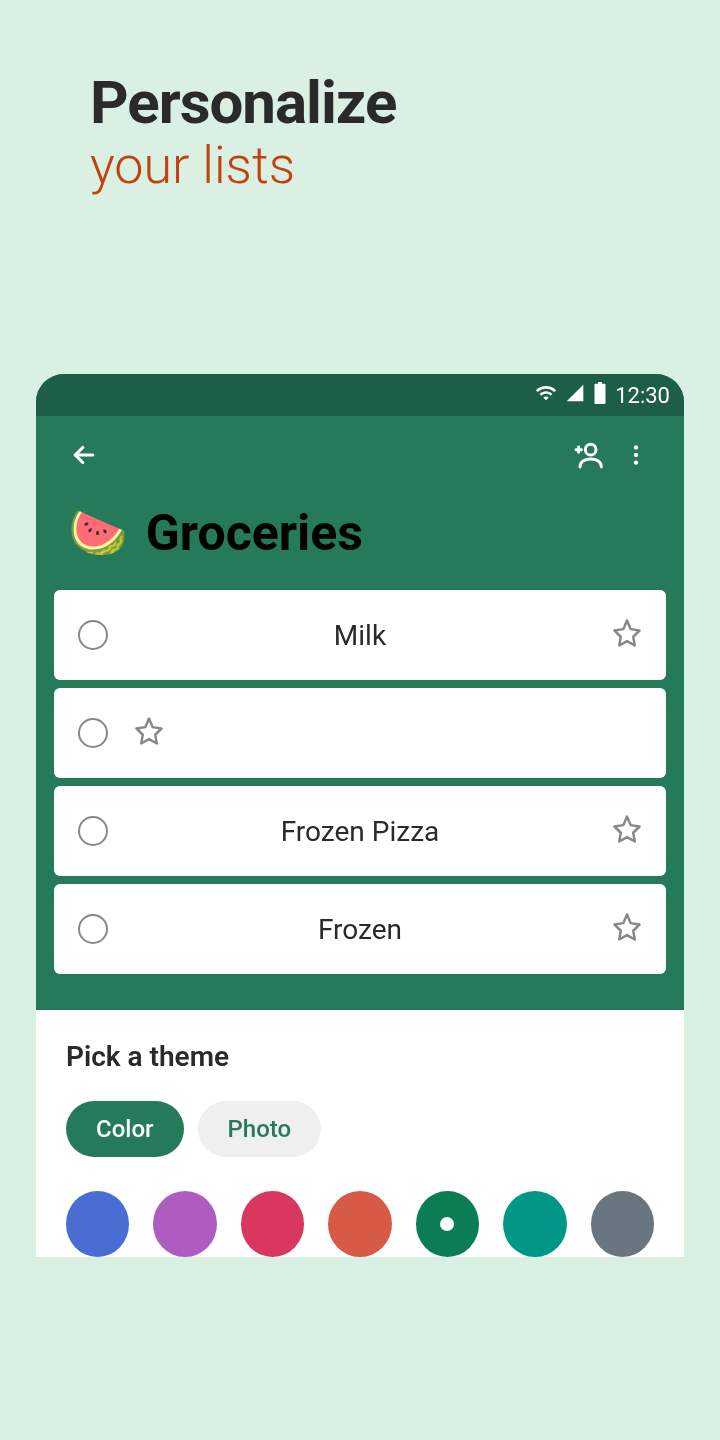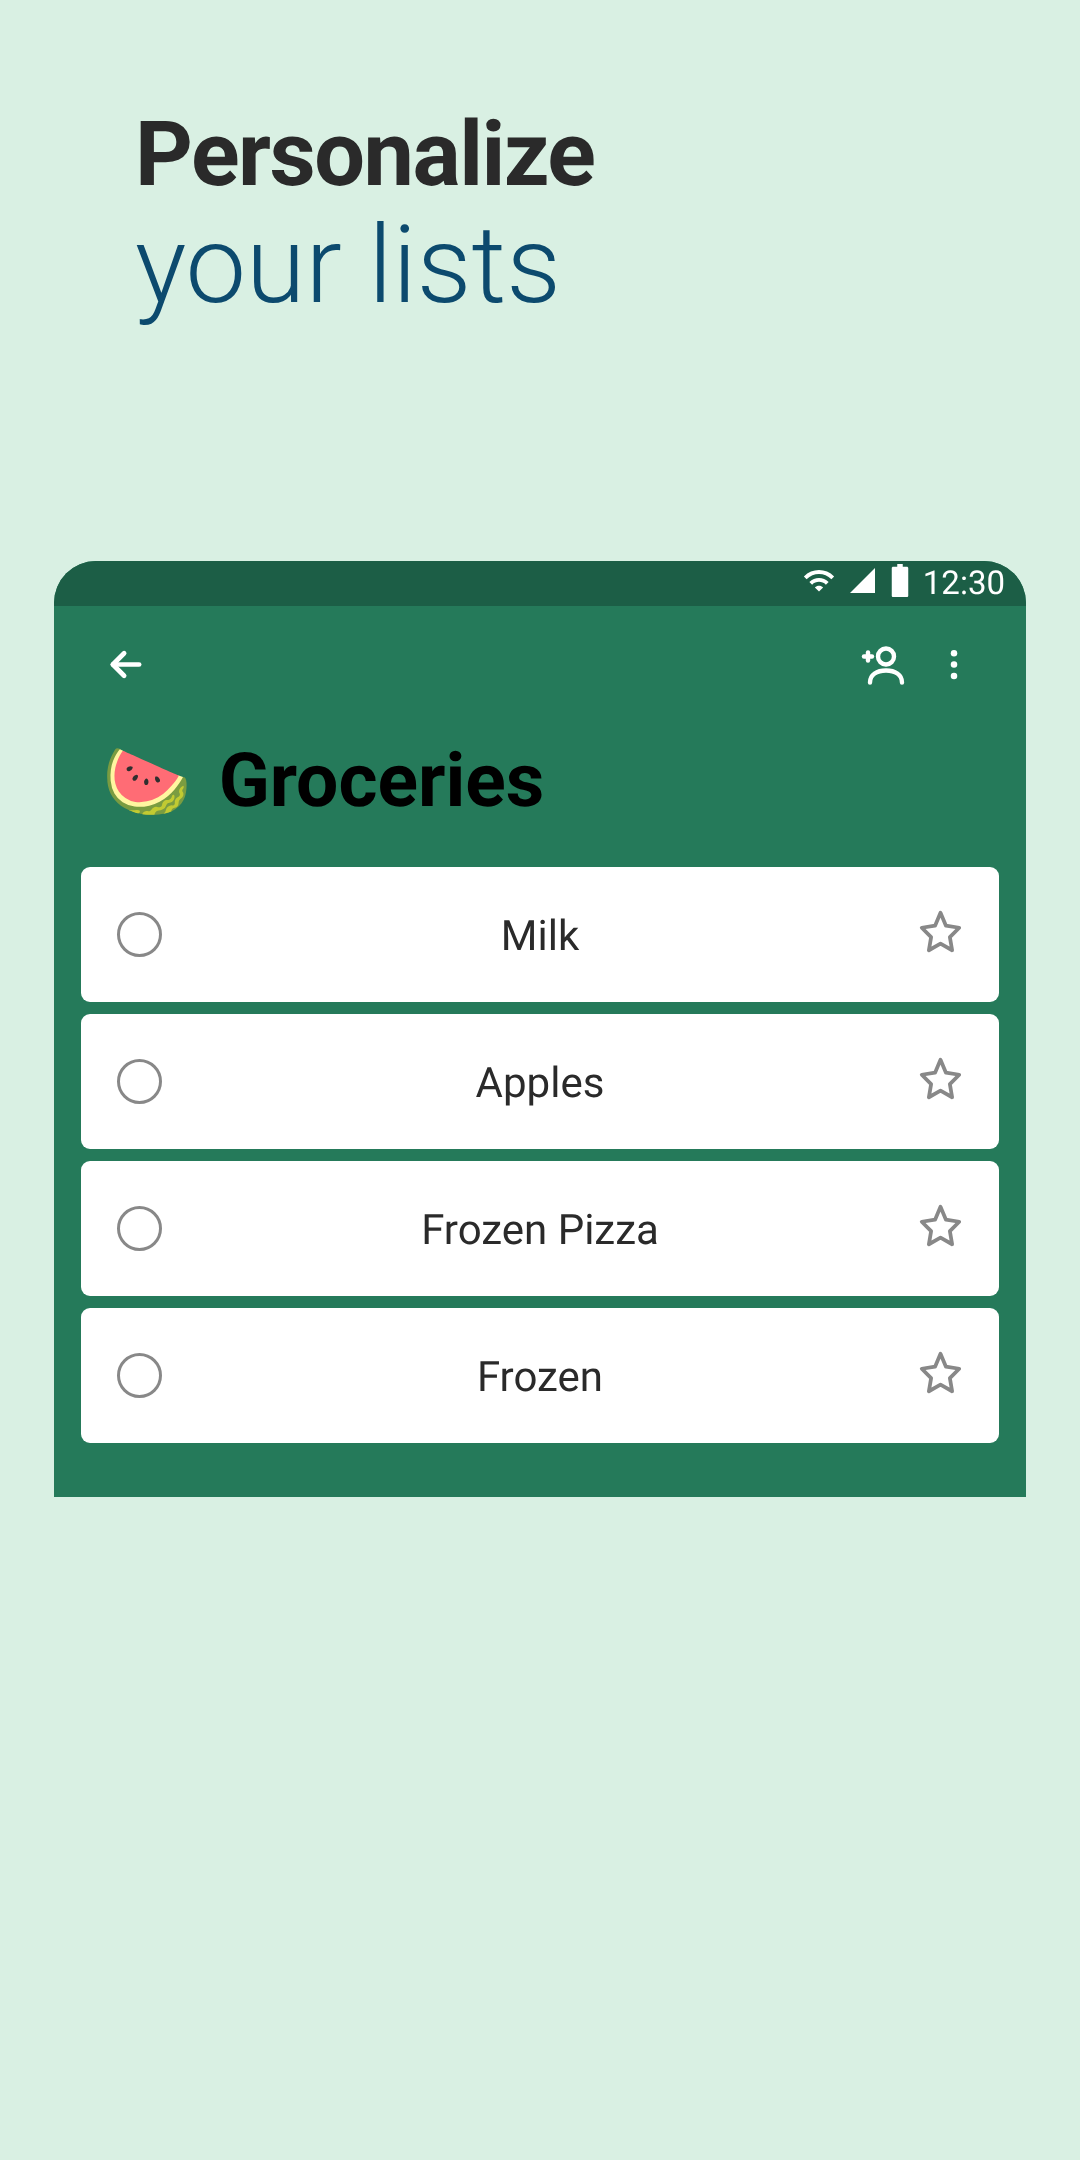--- a/index.html
+++ b/index.html
@@ -15,36 +15,36 @@
     padding: 70px 0 0 90px;
   }
   .hero-bold {
     font-size: 60px;
     font-weight: 700;
     color: #2a2a2a;
     line-height: 1.1;
     letter-spacing: -1px;
   }
   .hero-light {
-    font-size: 72px;
+    font-size: 52px;
     font-weight: 300;
-    color: #0c4a6e;
+    color: #c2410c;
     line-height: 1.15;
   }
   .phone {
     position: absolute;
     left: 36px;
     top: 374px;
     width: 648px;
     border-radius: 28px 28px 0 0;
     overflow: hidden;
     background: #257a5a;
   }
   .statusbar {
-    height: 30px;
+    height: 42px;
     background: #1c5e46;
     display: flex;
     align-items: center;
     justify-content: flex-end;
     padding-right: 14px;
     gap: 8px;
     color: #fff;
   }
   .statusbar-time {
     font-size: 22px;
@@ -223,21 +223,20 @@
       <span class="task-circle"></span>
       <span class="task-label">Milk</span>
       <span class="task-star">
         <svg width="30" height="30" viewBox="0 0 24 24" fill="none" stroke="#888" stroke-width="2" stroke-linejoin="round">
             <path d="M12 2l2.9 6.9L22 10l-5 5 1.2 7L12 18.5 5.8 22 7 15l-5-5 7.1-1.1L12 2z"></path>
           </svg>
       </span>
     </div>
     <div class="task">
       <span class="task-circle"></span>
-      <span class="task-label">Apples</span>
       <span class="task-star">
         <svg width="30" height="30" viewBox="0 0 24 24" fill="none" stroke="#888" stroke-width="2" stroke-linejoin="round">
             <path d="M12 2l2.9 6.9L22 10l-5 5 1.2 7L12 18.5 5.8 22 7 15l-5-5 7.1-1.1L12 2z"></path>
           </svg>
       </span>
     </div>
     <div class="task">
       <span class="task-circle"></span>
       <span class="task-label">Frozen Pizza</span>
       <span class="task-star">
@@ -250,13 +249,29 @@
       <span class="task-circle"></span>
       <span class="task-label">Frozen</span>
       <span class="task-star">
         <svg width="30" height="30" viewBox="0 0 24 24" fill="none" stroke="#888" stroke-width="2" stroke-linejoin="round">
             <path d="M12 2l2.9 6.9L22 10l-5 5 1.2 7L12 18.5 5.8 22 7 15l-5-5 7.1-1.1L12 2z"></path>
           </svg>
       </span>
     </div>
   </div>
 
+  <div class="theme-panel">
+    <div class="theme-title">Pick a theme</div>
+    <div class="theme-tabs">
+      <div class="theme-tab active">Color</div>
+      <div class="theme-tab inactive">Photo</div>
+    </div>
+    <div class="swatches" id="swatches">
+        <div class="swatch" style="background: rgb(74, 109, 212);"></div>
+        <div class="swatch" style="background: rgb(176, 91, 192);"></div>
+        <div class="swatch" style="background: rgb(217, 55, 94);"></div>
+        <div class="swatch" style="background: rgb(215, 90, 71);"></div>
+        <div class="swatch selected" style="background: rgb(10, 125, 83);"></div>
+        <div class="swatch" style="background: rgb(0, 150, 136);"></div>
+        <div class="swatch" style="background: rgb(104, 118, 128);"></div>
+      </div>
+  </div>
 </div>
 
 </body></html>

